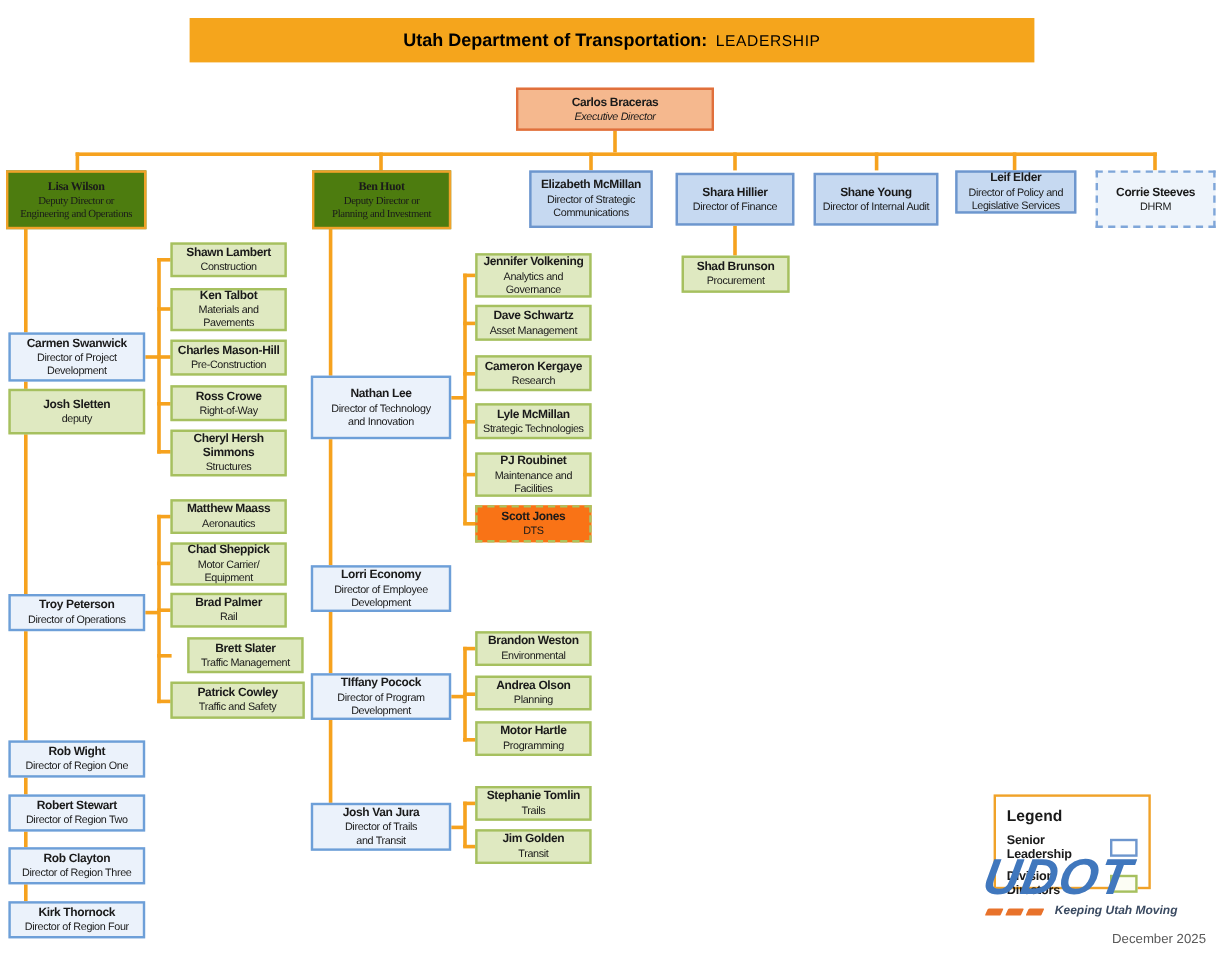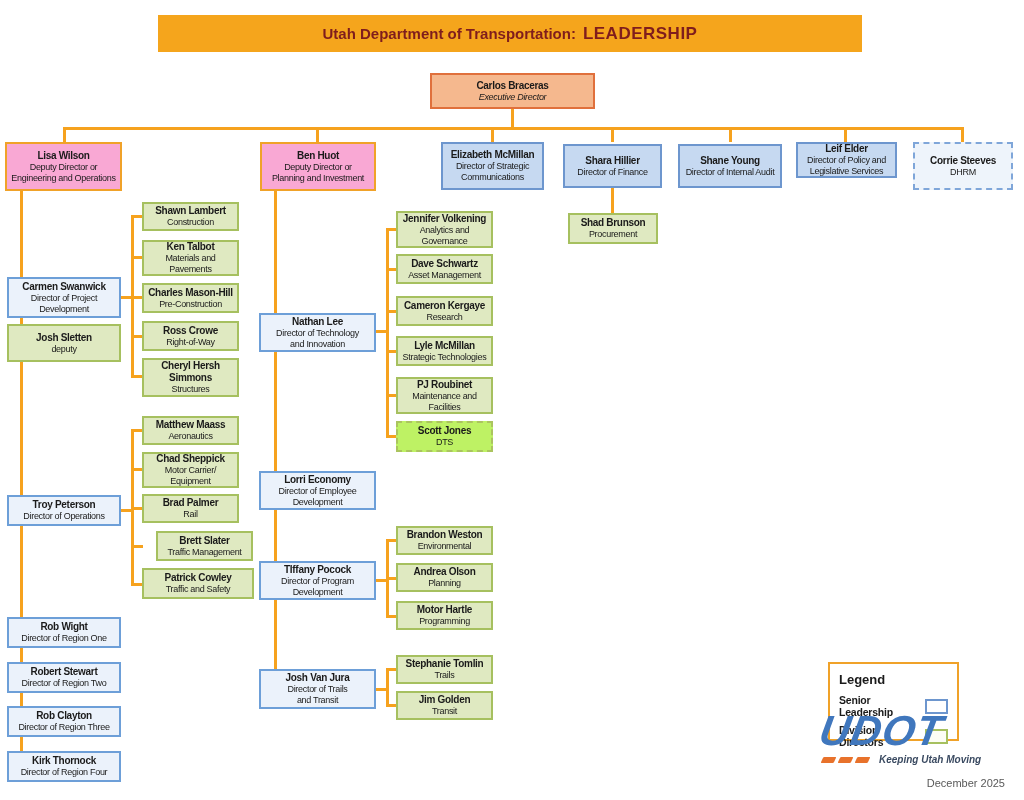--- a/index.html
+++ b/index.html
@@ -1,33 +1,33 @@
 <!DOCTYPE html>
 <html><head>
 <meta charset="utf-8">
 <style>
   html,body{margin:0;padding:0;background:#fff;}
   .stage{position:relative;width:1024px;height:800px;background:#fff;overflow:hidden;
          font-family:"Liberation Sans",sans-serif;color:#1a1a1a;}
   .banner{position:absolute;left:158px;top:15px;width:704px;height:37px;background:#F5A51C;
-          color:#7f1d1d;display:flex;align-items:center;justify-content:center;gap:7px;}
+          color:#000000;display:flex;align-items:center;justify-content:center;gap:7px;}
   .banner .reg{font-size:15px;font-weight:700;}
-  .banner .emp{font-size:17px;font-weight:700;letter-spacing:.5px;}
+  .banner .emp{font-size:13px;font-weight:400;letter-spacing:.5px;}
   .line{position:absolute;background:#F6A21E;z-index:1;}
   .node{position:absolute;box-sizing:border-box;display:flex;flex-direction:column;
         justify-content:center;align-items:center;text-align:center;z-index:2;padding:12px 3px;}
   .n{font-weight:700;font-size:10px;line-height:1.2;letter-spacing:-.3px;white-space:pre-line;}
   .t{font-size:9px;line-height:1.2;letter-spacing:-.3px;white-space:pre-line;}
   .exec{background:#F5B88E;border:2.5px solid #E0703C;}
-  .tan{background:#f9a8d4;border:2.5px solid #F0A229;}
+  .tan{background:#4d7c0f;border:2.5px solid #F0A229;font-family:Liberation Serif, serif;}
   .senior{background:#C6D9F1;border:2.5px solid #6D96CE;}
   .senior.dashed{background:#EEF4FB;border:2px dashed #7FA6D9;}
   .dir{background:#EBF2FB;border:2.5px solid #6D9FD8;}
   .divn{background:#DFE9C1;border:2px solid #A6C05F;}
-  .divn.dashed{background:#bef264;border:2px dashed #ABC45F;}
+  .divn.dashed{background:#f97316;border:2px dashed #ABC45F;}
   .legend{position:absolute;left:828px;top:618px;width:131px;height:79px;border:2.5px solid #F0A229;
           box-sizing:border-box;padding:8px 9px 6px 9px;z-index:2;margin-top:44px;}
   .legend h3{margin:0 0 7px 0;font-size:13px;}
   .lrow{display:flex;justify-content:space-between;align-items:center;margin-bottom:6px;gap:16px;}
   .lrow .ll{font-size:10.5px;font-weight:700;letter-spacing:-.2px;}
   .sw{width:28px;height:15px;box-sizing:border-box;background:#fff;}
   .sw.b{border:2px solid #6D96CE;}
   .sw.g{border:2px solid #A6C05F;background:#FCFDF4;}
   .logo{position:absolute;left:820px;top:710px;width:190px;z-index:2;}
   .logo-word{font-style:italic;font-weight:800;font-size:42px;line-height:1;color:#4077BD;
@@ -202,21 +202,21 @@
   </div>
   <div class="node divn" style="left:156px;top:531px;width:97px;height:30px">
     <div class="n">Brett Slater</div>
     <div class="t">Traffic Management</div>
   </div>
   <div class="node divn" style="left:142px;top:568px;width:112px;height:31px">
     <div class="n">Patrick Cowley</div>
     <div class="t">Traffic and Safety</div>
   </div>
 
-  <div class="node dir" style="left:259px;top:313px;width:117px;height:39px">
+  <div class="node dir" style="left:259px;top:313px;width:117px;height:53px">
     <div class="n">Nathan Lee</div>
     <div class="t">Director of Technology
 and Innovation</div>
   </div>
   <div class="node dir" style="left:259px;top:471px;width:117px;height:39px">
     <div class="n">Lorri Economy</div>
     <div class="t">Director of Employee
 Development</div>
   </div>
   <div class="node dir" style="left:259px;top:561px;width:117px;height:39px">

